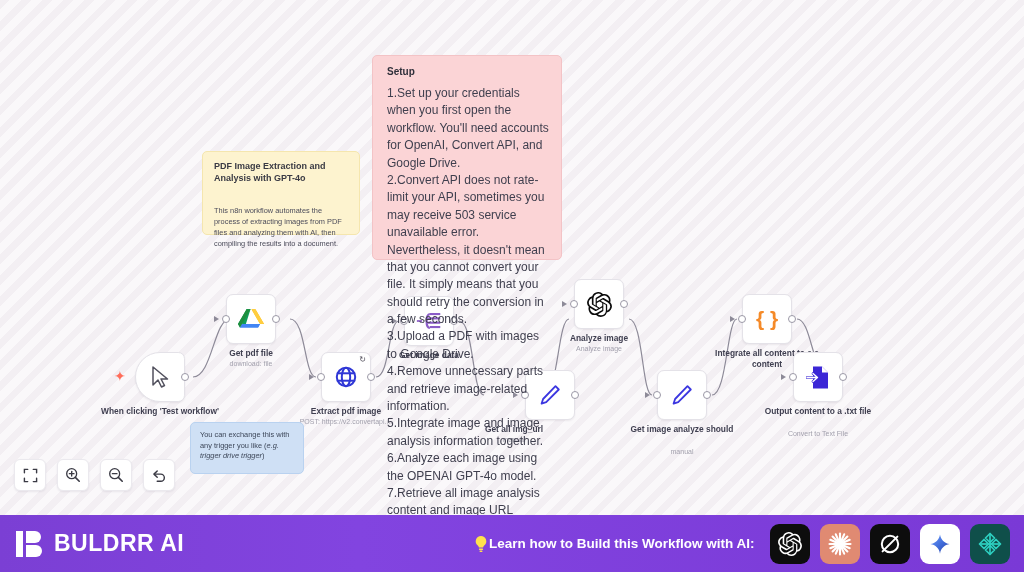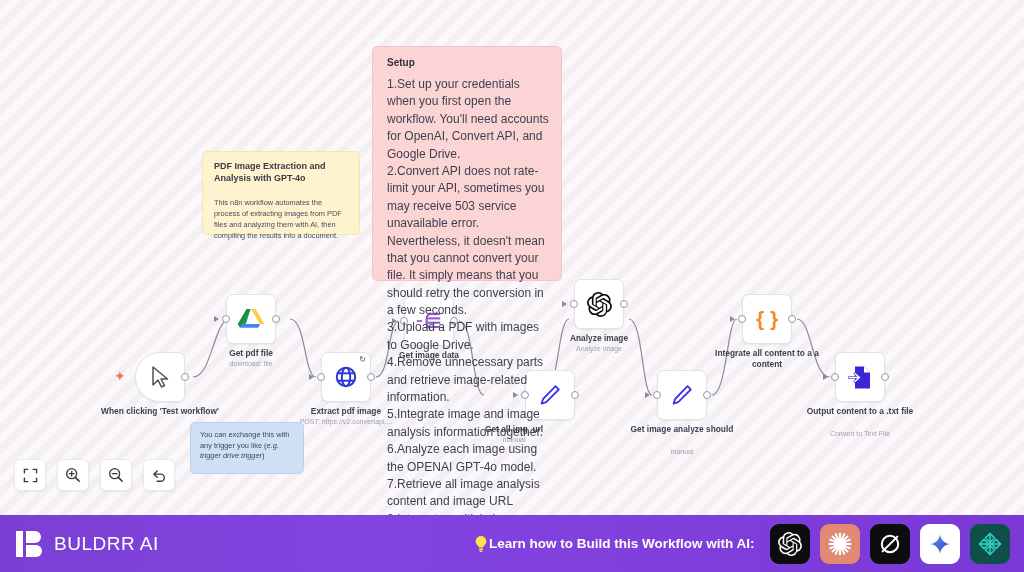--- a/index.html
+++ b/index.html
@@ -33,33 +33,33 @@
   .sticky {
     position: absolute;
     border-radius: 5px;
     padding: 9px 11px;
     line-height: 1.32;
   }
   .sticky-title {
     font-weight: bold;
     font-size: 9.5px;
     color: #3a3a44;
-    margin-bottom: 14px;
+    margin-bottom: 22px;
     line-height: 1.3;
   }
   .sticky-body {
     font-size: 7.6px;
     color: #49495a;
     white-space: pre-line;
     line-height: 1.45;
   }
 
   #note-setup {
-    left: 372px; top: 46px;
-    width: 190px; height: 235px;
+    left: 372px; top: 55px;
+    width: 190px; height: 205px;
     background: #fbd4d6;
     border: 1px solid #f3c3c6;
     padding-left: 14px;
   }
   #note-setup .sticky-title { font-size: 10px; color: #2f2f3a; margin-bottom: 7px; }
   #note-setup .sticky-body { font-size: 12px; color: #3f3f4e; }
 
   #note-overview {
     left: 202px; top: 151px;
     width: 158px; height: 84px;
@@ -191,22 +191,22 @@
     display: flex; align-items: center;
     gap: 9px;
     margin-left: 15px;
   }
   #brand-mark {
     width: 30px; height: 30px;
     position: relative;
   }
   #brand-name {
     color: #ffffff;
-    font-size: 19px;
-    font-weight: normal;
+    font-size: 23px;
+    font-weight: bold;
     letter-spacing: .5px;
   }
   #learn {
     position: absolute;
     left: 473px;
     display: flex; align-items: center; 
   }
   #learn-text {
     color: #ffffff;
     font-size: 13.5px;
@@ -353,21 +353,21 @@
         <span class="arrowhead"></span>
         <span class="port left"></span>
         <svg width="28" height="26" viewBox="0 0 28 26">
           <text x="14" y="20" text-anchor="middle" font-family="'Liberation Sans', sans-serif" font-size="21" font-weight="bold" fill="#f58a28">{ }</text>
         </svg>
         <span class="port right"></span>
       </div>
       <div class="node-label">Integrate all content to a a content</div>
     </div>
 
-    <div class="node-wrap" style="left:835px; top:352px;">
+    <div class="node-wrap" style="left:793px; top:352px;">
       <div class="node">
         <span class="arrowhead"></span>
         <span class="port left"></span>
         <svg width="24" height="25" viewBox="0 0 24 25">
           <path d="M7 1.5 h9 l6 6 v16 h-15 z" fill="#3b26d6"></path>
           <path d="M16 1.5 v6 h6 z" fill="#ffffff"></path>
           <path d="M1 12.5 h9 M7 8.5 l4.5 4 -4.5 4" fill="none" stroke="#3b26d6" stroke-width="2.6" stroke-linecap="round" stroke-linejoin="round"></path>
           <path d="M1 12.5 h9 M7 8.5 l4.5 4 -4.5 4" fill="none" stroke="#ffffff" stroke-width="1.4" stroke-linecap="round" stroke-linejoin="round"></path>
         </svg>
         <span class="port right"></span>

